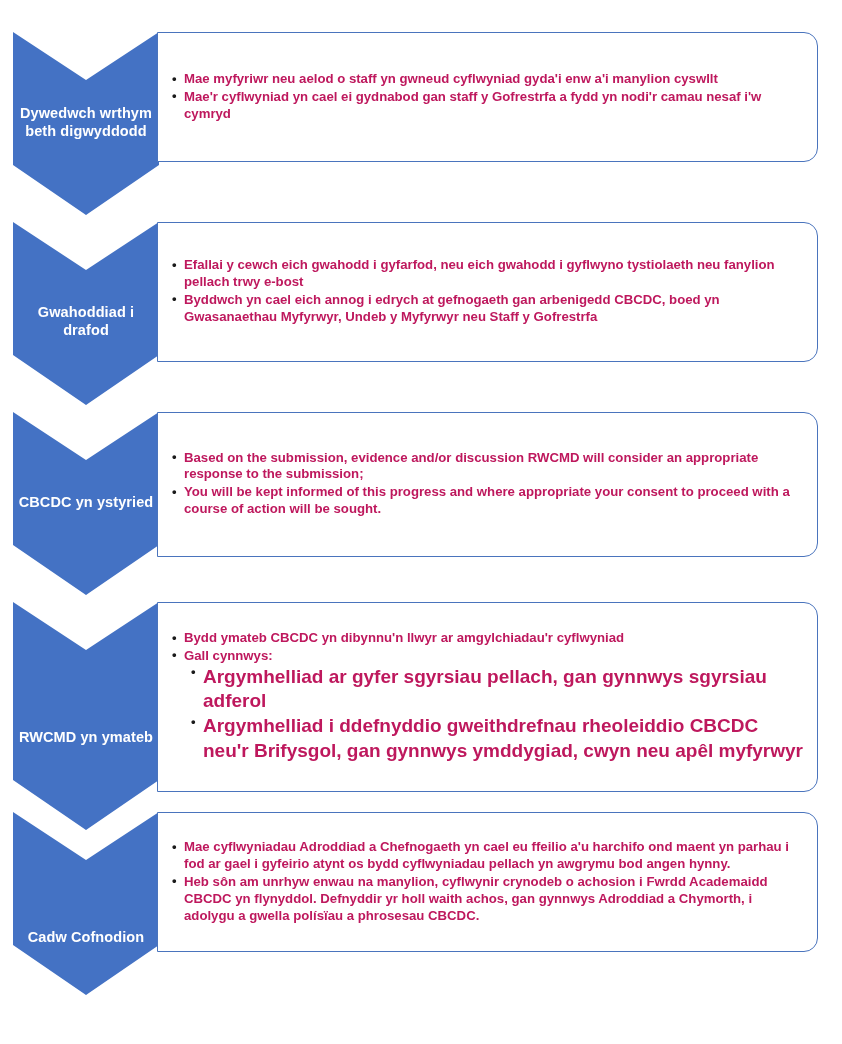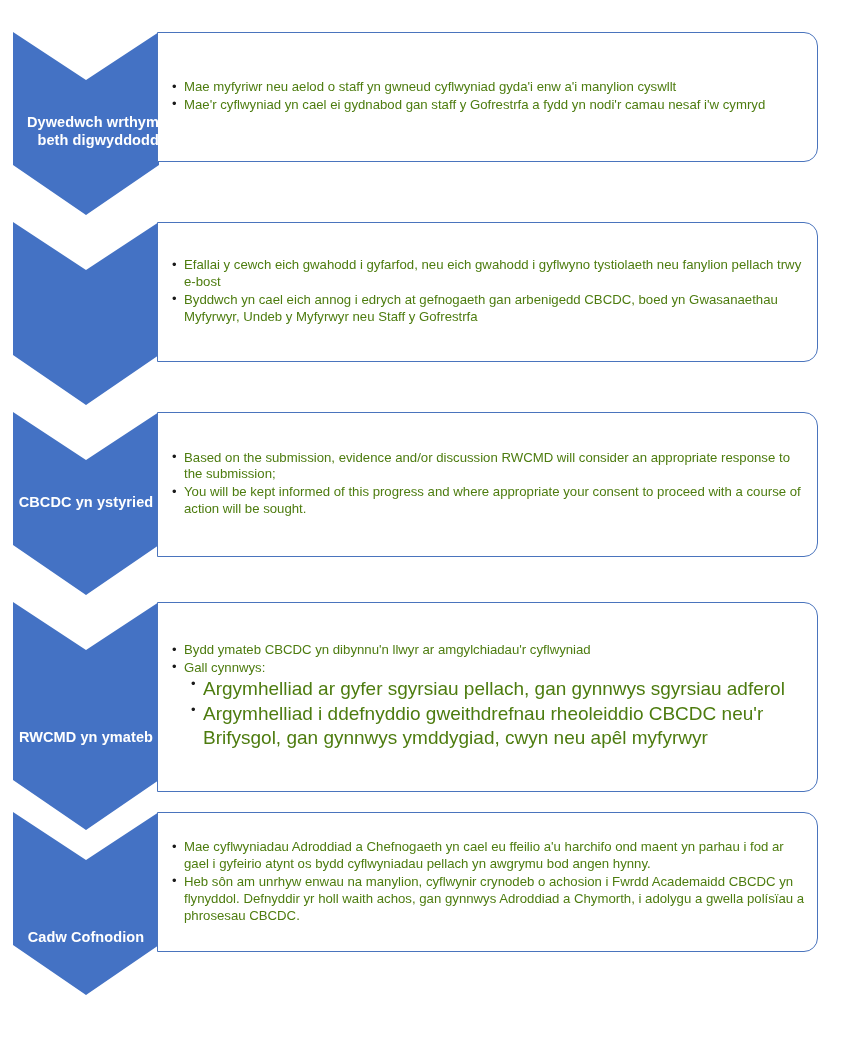--- a/index.html
+++ b/index.html
@@ -73,21 +73,22 @@
     margin: 0;
     padding: 0;
     list-style: none;
   }
   .bullets > li {
     position: relative;
     padding-left: 12px;
     font-size: 13.2px;
     line-height: 1.28;
     margin-bottom: 1px;
-    color: #4d7c0f;
+    color: #be185d;
+    font-weight: bold;
   }
   .bullets > li::before {
     content: "\2022";
     position: absolute;
     left: 0;
     top: -0.5px;
     font-size: 13px;
     line-height: 1.28;
     color: #1a1a1a;
   }
@@ -125,36 +126,37 @@
 </style>
 </head>
 <body>
 
 <div id="diagram">
     <div class="stage" style="top: 32px; height: 183px;">
       <div class="chevron-wrap" style="height: 183px;">
         <svg class="chevron-svg" width="146" height="183" viewBox="0 0 146 183">
           <polygon points="0,0 73,48 146,0 146,133 73,183 0,133" fill="#4472C4"></polygon>
         </svg>
-        <div class="chevron-label" style="top: 81px; text-align: right;">Dywedwch wrthym beth digwyddodd</div>
+        <div class="chevron-label" style="top: 72px;">Dywedwch wrthym beth digwyddodd</div>
       </div>
       <div class="box" style="top: 0px; height: 130px;">
         <div class="box-inner">
           <ul class="bullets">
             <li><span>Mae myfyriwr neu aelod o staff yn gwneud cyflwyniad gyda'i enw a'i manylion cyswllt</span></li>
             <li><span>Mae'r cyflwyniad yn cael ei gydnabod gan staff y Gofrestrfa a fydd yn nodi'r camau nesaf i'w cymryd</span></li>
           </ul>
         </div>
       </div>
     </div>
     <div class="stage" style="top: 222px; height: 183px;">
       <div class="chevron-wrap" style="height: 183px;">
         <svg class="chevron-svg" width="146" height="183" viewBox="0 0 146 183">
           <polygon points="0,0 73,48 146,0 146,133 73,183 0,133" fill="#4472C4"></polygon>
         </svg>
+        <div class="chevron-label" style="top: 81px;">Gwahoddiad i drafod</div>
       </div>
       <div class="box" style="top: 0px; height: 140px;">
         <div class="box-inner">
           <ul class="bullets">
             <li><span>Efallai y cewch eich gwahodd i gyfarfod, neu eich gwahodd i gyflwyno tystiolaeth neu fanylion pellach trwy e-bost</span></li>
             <li><span>Byddwch yn cael eich annog i edrych at gefnogaeth gan arbenigedd CBCDC, boed yn Gwasanaethau Myfyrwyr, Undeb y Myfyrwyr neu Staff y Gofrestrfa</span></li>
           </ul>
         </div>
       </div>
     </div>

